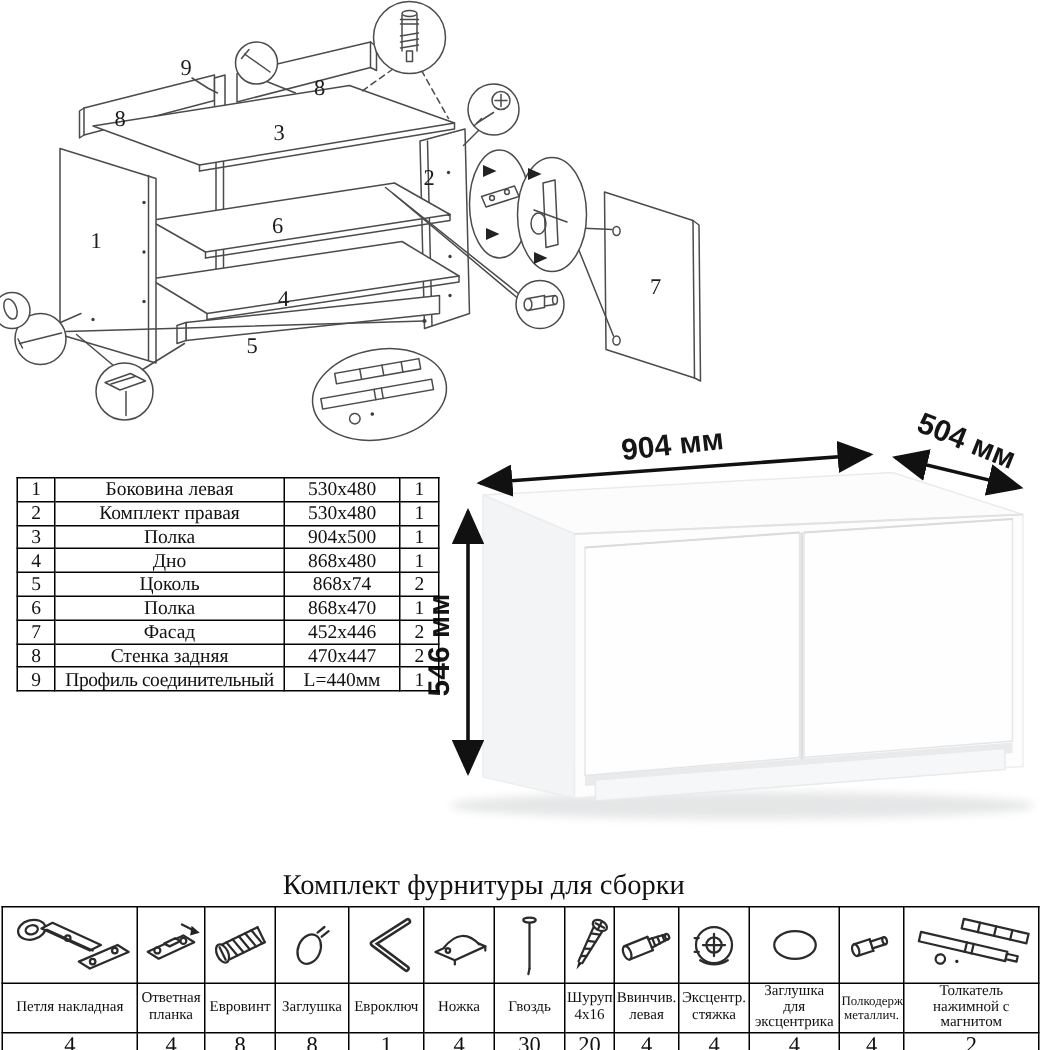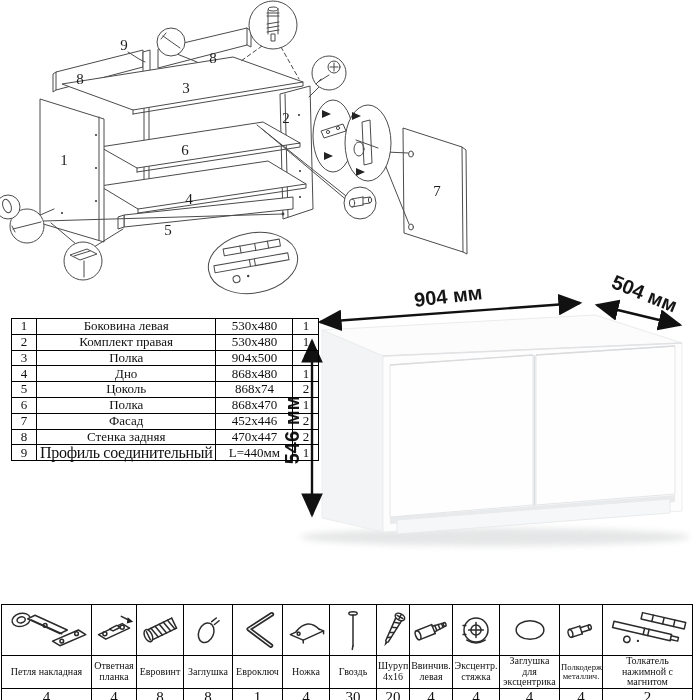--- a/index.html
+++ b/index.html
@@ -23,21 +23,21 @@
 
   
   table.parts{position:absolute;left:11px;top:318px;border-collapse:collapse;
               font:13px "Liberation Serif",serif;}
   table.parts td{border:1px solid #000;padding:0 3px;height:14.8px;line-height:14.5px;white-space:nowrap;text-align:center;}
   table.parts td.c{text-align:center;}
   table.parts td.name{width:146px;}
   table.parts td.n{width:18px;}
   table.parts td.size{width:70px;}
   table.parts td.q{width:19px;}
-  table.parts td.cond{font-size:16px;letter-spacing:-0.3px;margin-left:18px;}
+  table.parts td.cond{font-size:13px;letter-spacing:-0.3px;margin-left:18px;}
 
   
   .kit-title{position:absolute;left:0;top:580px;width:645px;text-align:center;
              font:19px "Liberation Serif",serif;color:#111;}
   table.kit{position:absolute;left:1px;top:604px;width:692px;border-collapse:collapse;table-layout:fixed;}
   table.kit td{border:1px solid #000;text-align:center;vertical-align:middle;padding:0;overflow:hidden;}
   table.kit tr.icons td{height:50px;}
   table.kit tr.names td{height:24px;font:10px "Liberation Serif",serif;line-height:1.05;padding:0 1px;}
   table.kit tr.names td.xs{font-size:8.6px;}
   table.kit tr.qty td{height:16px;font:15px "Liberation Serif",serif;}
@@ -318,20 +318,21 @@
       </tr>
       <tr>
         <td class="n c">9</td>
         <td class="name cond">Профиль соединительный</td>
         <td class="size c">L=440мм</td>
         <td class="q c">1</td>
       </tr>
     </tbody>
   </table>
 
+  <div class="kit-title">Комплект фурнитуры для сборки</div>
 
   <table class="kit">
     <colgroup>
       <col style="width:90px">
         <col style="width:45px">
         <col style="width:47px">
         <col style="width:49px">
       <col style="width:50px">
         <col style="width:47px">
         <col style="width:47px">

